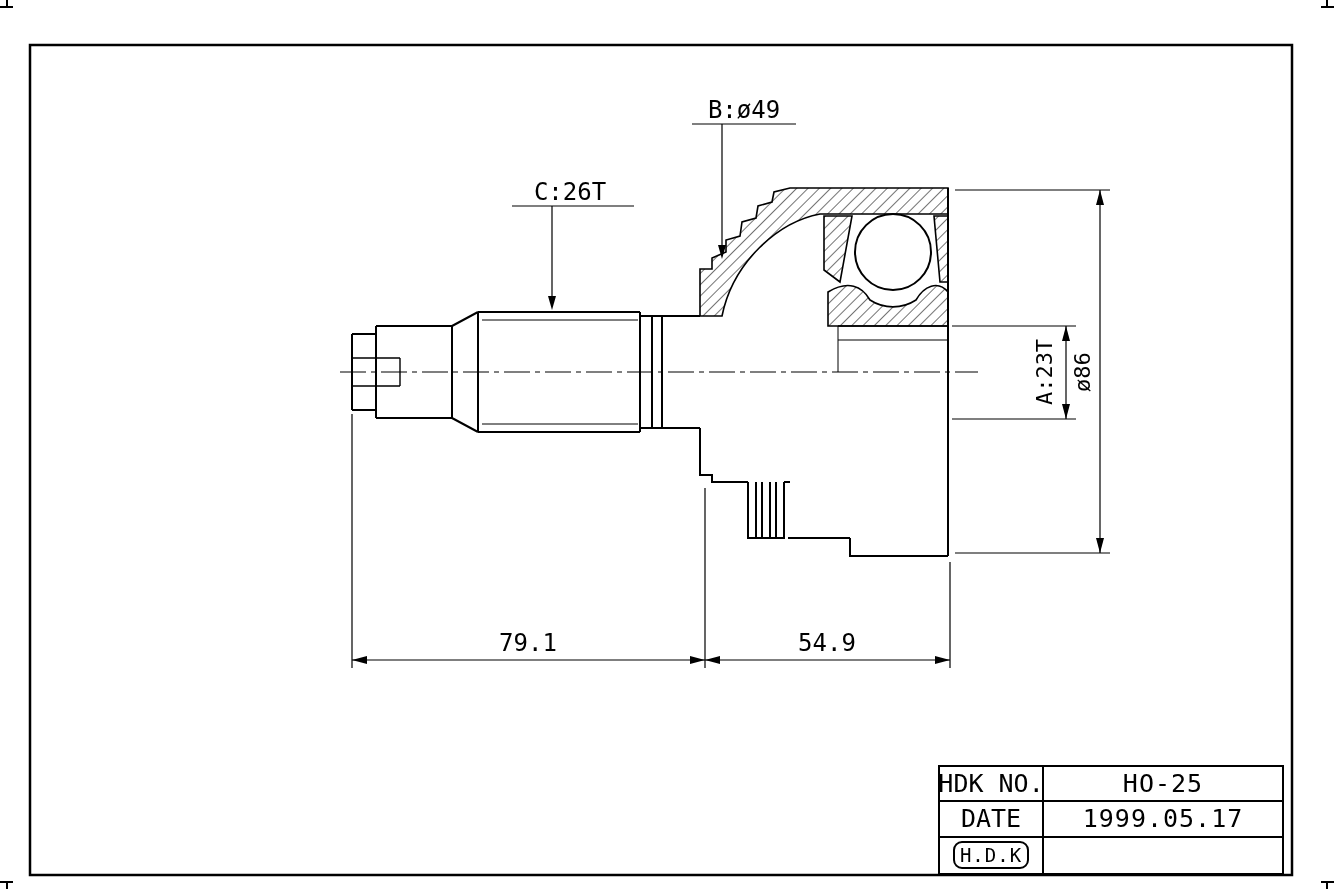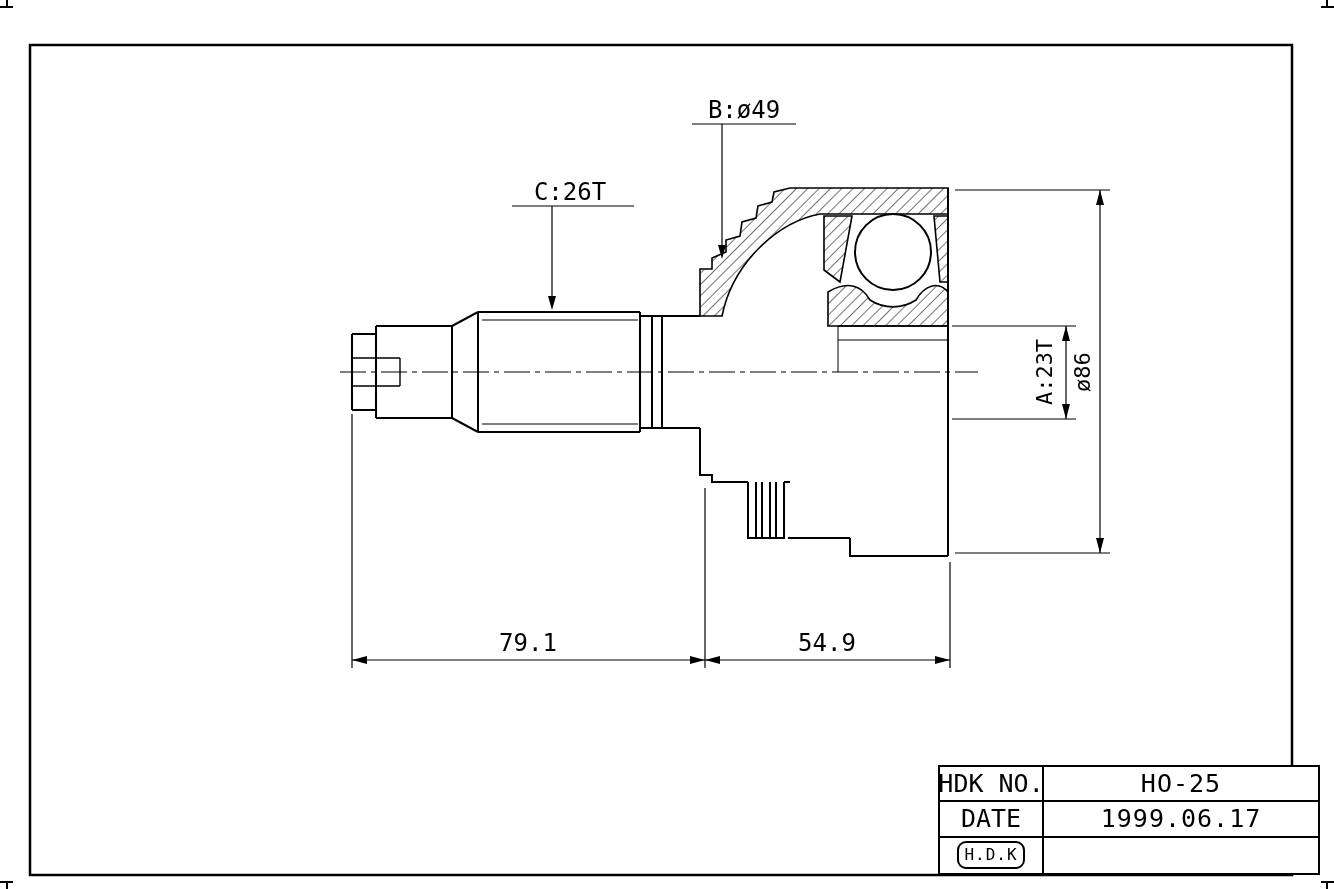--- a/index.html
+++ b/index.html
@@ -3,30 +3,30 @@
 <meta charset="utf-8">
 <style>
   html,body{margin:0;padding:0;background:#fff;}
   .page{
     position:relative;width:1334px;height:889px;background:#ffffff;
     font-family:"DejaVu Sans Mono",monospace;color:#000;overflow:hidden;
   }
   .page svg{position:absolute;left:0;top:0;}
   svg text{font-family:"DejaVu Sans Mono",monospace;fill:#000;}
   .title-block{
-    position:absolute;left:938px;top:765px;width:382px;height:110px;
+    position:absolute;left:938px;top:765px;width:346px;height:110px;
     border:2px solid #000;box-sizing:border-box;background:#fff;
     display:grid;grid-template-rows:1fr 1fr 1fr;
   }
   .tb-row{display:grid;grid-template-columns:104px 1fr;border-bottom:2px solid #000;min-height:0;}
   .tb-row:last-child{border-bottom:none;}
   .tb-cell{display:flex;align-items:center;justify-content:center;font-size:25px;white-space:nowrap;}
   .tb-label{border-right:2px solid #000;}
   .tb-value{letter-spacing:1px;}
-  .logo-box{border:2px solid #000;border-radius:9px;padding:0 5px;font-size:16px;letter-spacing:1px;line-height:24px;}
+  .logo-box{border:2px solid #000;border-radius:9px;padding:0 5px;font-size:19px;letter-spacing:1px;line-height:24px;}
 </style>
 </head>
 <body>
 
 <div class="page">
 
   <svg width="1334" height="889" viewBox="0 0 1334 889">
     <defs>
       <pattern id="hatch" width="8" height="8" patternUnits="userSpaceOnUse" patternTransform="rotate(45)">
         <line x1="0" y1="0" x2="0" y2="8" stroke="#000" stroke-width="1.1"></line>
@@ -114,21 +114,21 @@
     </g>
   </svg>
 
   <div class="title-block">
     <div class="tb-row">
       <div class="tb-cell tb-label">HDK NO.</div>
       <div class="tb-cell tb-value">HO-25</div>
     </div>
     <div class="tb-row">
       <div class="tb-cell tb-label">DATE</div>
-      <div class="tb-cell tb-value">1999.06.17</div>
+      <div class="tb-cell tb-value">1999.05.17</div>
     </div>
     <div class="tb-row">
       <div class="tb-cell tb-label">
         <span class="logo-box">H.D.K</span>
       </div>
     </div>
   </div>
 
 </div>
 

